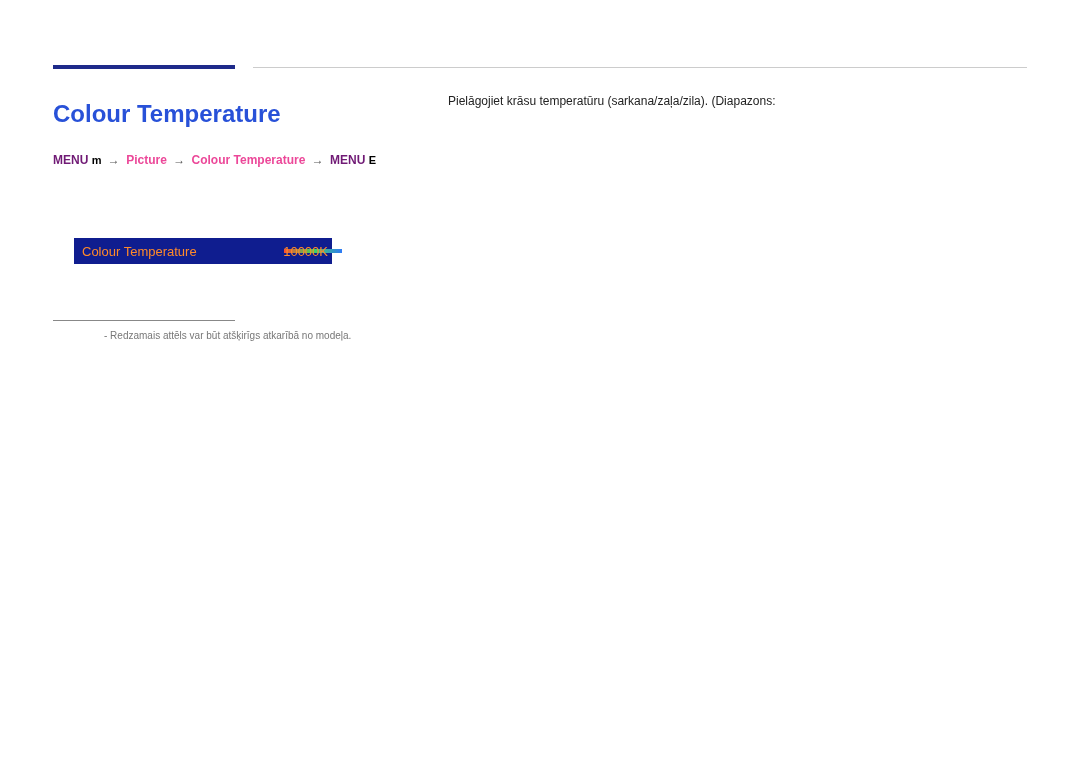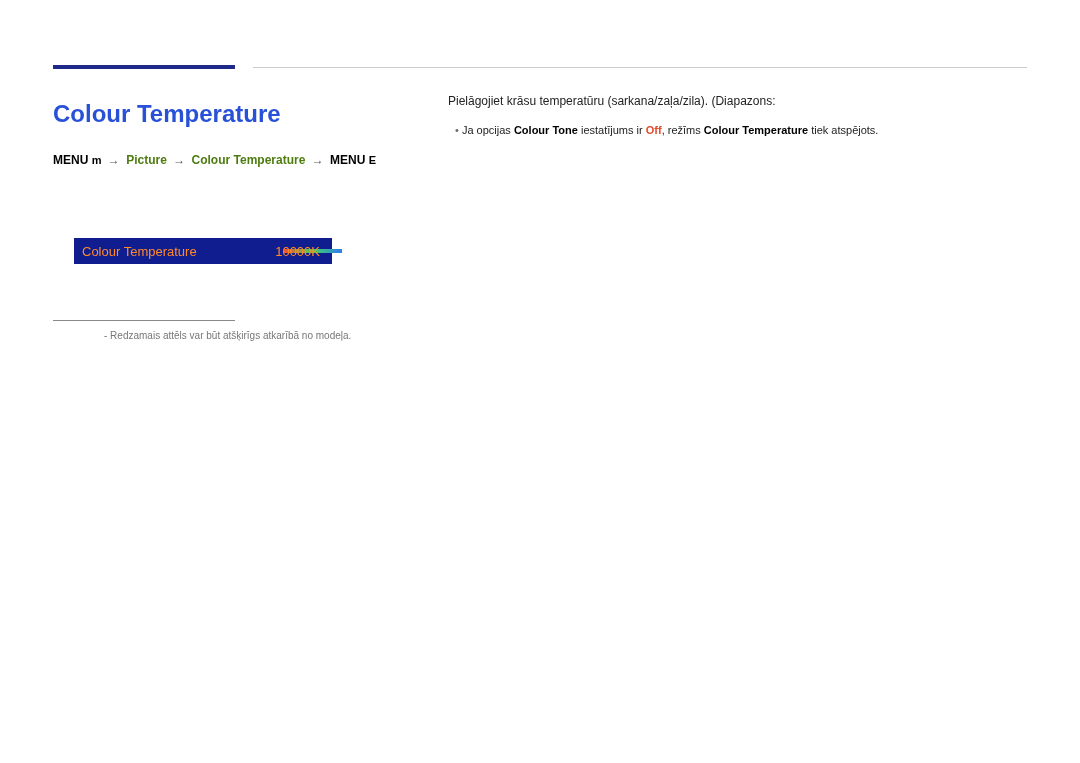--- a/index.html
+++ b/index.html
@@ -35,23 +35,23 @@
   font-weight: bold;
   color: #2851d8;
 }
 .breadcrumb {
   position: absolute;
   top: 153px;
   left: 53px;
   font-size: 12px;
   font-weight: bold;
 }
-.breadcrumb .bc-menu { color: #000000; }
+.breadcrumb .bc-menu { color: #701a75; }
 .breadcrumb .bc-btn  { color: #000; font-size: 11px; }
-.breadcrumb .bc-step { color: #4d7c0f; }
+.breadcrumb .bc-step { color: #ec4899; }
 .breadcrumb .bc-arrow{ color: #555; margin: 0 3px; }
 .slider-box {
   position: absolute;
   top: 238px;
   left: 74px;
   width: 258px;
   height: 26px;
   background: #0f1d8f;
   display: flex;
   align-items: center;
@@ -63,21 +63,21 @@
 .slider-gradient {
   position: absolute;
   left: 210px;
   top: 11px;
   width: 58px;
   height: 4px;
   background: linear-gradient(to right, #ff4d2d 0%, #3dd65a 50%, #2e7af7 100%);
 }
 .slider-value {
   position: absolute;
-  right: 12px;
+  right: 4px;
   color: #ff8a2a;
 }
 .footnote-rule {
   position: absolute;
   top: 320px;
   left: 53px;
   width: 182px;
   height: 1px;
   background: #888;
 }
@@ -140,16 +140,13 @@
   <span class="slider-gradient"></span>
   <span class="slider-value">10000K</span>
 </div>
 
 <div class="footnote-rule"></div>
 <div class="footnote">- <span>Redzamais attēls var būt atšķirīgs atkarībā no modeļa.</span></div>
 
 <div class="right-desc">Pielāgojiet krāsu temperatūru (sarkana/zaļa/zila). (Diapazons:</div>
 
 <div class="right-list">
-  <span class="bullet">
-    <span>Ja opcijas </span><b class="k">Colour Tone</b><span> iestatījums ir </span><b class="r">Off</b><span>, režīms </span><b class="k">Colour Temperature</b><span> tiek atspējots.</span>
-  </span>
 </div>
 
 </body></html>

